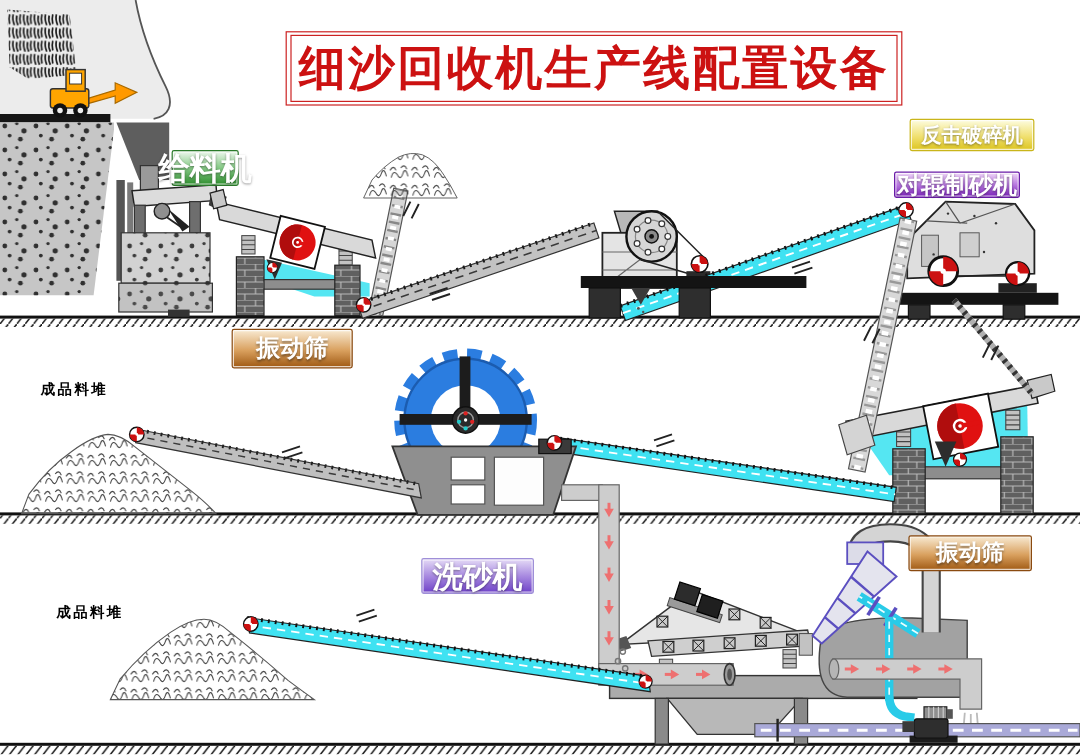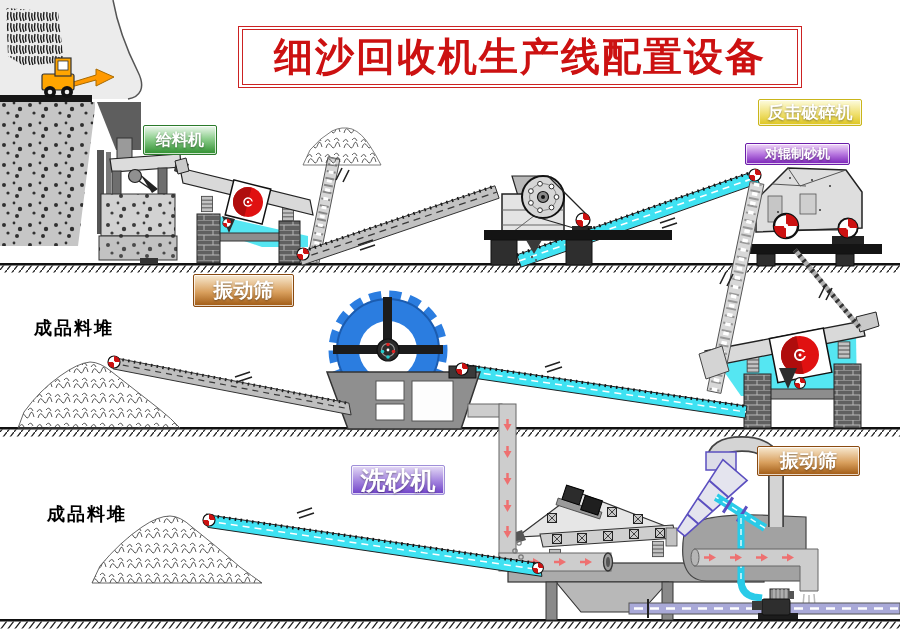--- a/index.html
+++ b/index.html
@@ -2,41 +2,41 @@
 <html><head>
 <meta charset="utf-8">
 <style>
   html,body{margin:0;padding:0;background:#fff;}
   .stage{position:relative;width:900px;height:630px;background:#fff;overflow:hidden;
          font-family:"Liberation Sans",sans-serif;}
   .stage svg{position:absolute;left:0;top:0;}
   .ovl{position:absolute;box-sizing:border-box;display:flex;align-items:center;justify-content:center;}
   .tag{color:#fff;font-weight:bold;text-shadow:0 1px 2px rgba(0,0,0,.4);
        box-shadow:inset 0 0 0 1px rgba(255,255,255,.75);border-radius:2px;white-space:nowrap;}
-  .title-outer{left:238px;top:26px;width:564px;height:62px;border:1px solid #cc2222;padding:3px;}
+  .title-outer{left:238px;top:26px;width:514px;height:62px;border:1px solid #cc2222;padding:3px;}
   .title-inner{width:100%;height:100%;border:1px solid #cc2222;display:flex;align-items:center;
                justify-content:center;color:#cc1111;font-size:39px;font-weight:bold;letter-spacing:2px;}
-  .lab-feeder{left:143px;top:125px;width:74px;height:30px;font-size:16px;
+  .lab-feeder{left:143px;top:125px;width:56px;height:30px;font-size:26px;
       background:linear-gradient(180deg,#eef8ee,#8fcf8f 45%,#2f8f2f);border:1px solid #2a7a2a;}
   .lab-vs1{left:193px;top:274px;width:101px;height:33px;font-size:20px;
       background:linear-gradient(180deg,#f8ead2,#d9a05e 55%,#a05a14);border:1px solid #8a4a10;}
   .lab-jaw{left:497px;top:130px;width:98px;height:25px;font-size:17px;
       background:linear-gradient(180deg,#ffe2b0,#ffa030 60%,#ff8800);border:1px solid #e07700;}
   .lab-impact{left:758px;top:99px;width:104px;height:27px;font-size:17px;
       background:linear-gradient(180deg,#fdfce0,#f0e070 55%,#ddc520);border:1px solid #c9b51a;}
   .lab-or{left:784px;top:128px;width:26px;height:14px;color:#4d7c0f;font-size:13px;font-weight:bold;margin-top:17px;}
-  .lab-roller{left:745px;top:143px;width:105px;height:22px;font-size:13px;
+  .lab-roller{left:745px;top:143px;width:105px;height:22px;font-size:20px;
       background:linear-gradient(180deg,#f0d8f8,#b878e0 50%,#7a22b8);border:1px solid #6a1ca8;}
   .lab-washer{left:351px;top:465px;width:94px;height:30px;font-size:25px;
       background:linear-gradient(180deg,#e4daf6,#a88ae0 50%,#6f42c8);border:1px solid #9f8fd8;}
   .lab-recycler{left:559px;top:449px;width:102px;height:30px;font-size:18px;
       background:linear-gradient(180deg,#eefafd,#9adcef 50%,#4fb4d8);border:1px solid #6fc2da;}
   .lab-vs2{left:757px;top:446px;width:103px;height:30px;font-size:19px;
       background:linear-gradient(180deg,#f8ead2,#d9a05e 55%,#a05a14);border:1px solid #8a4a10;}
-  .pile-text{color:#000;font-weight:bold;font-size:18px;letter-spacing:2px;white-space:nowrap;}
+  .pile-text{color:#000;font-weight:bold;font-size:12px;letter-spacing:2px;white-space:nowrap;}
   .pt1{left:34px;top:316px;} .pt2{left:47px;top:502px;}
 </style>
 </head>
 <body>
 
 <div class="stage">
 <svg width="900" height="630" viewBox="0 0 900 630">
 <defs>
   <pattern id="hatch" patternUnits="userSpaceOnUse" width="7" height="9">
     <line x1="0" y1="9" x2="7" y2="0" stroke="#1c1c1c" stroke-width="1.3"></line>

